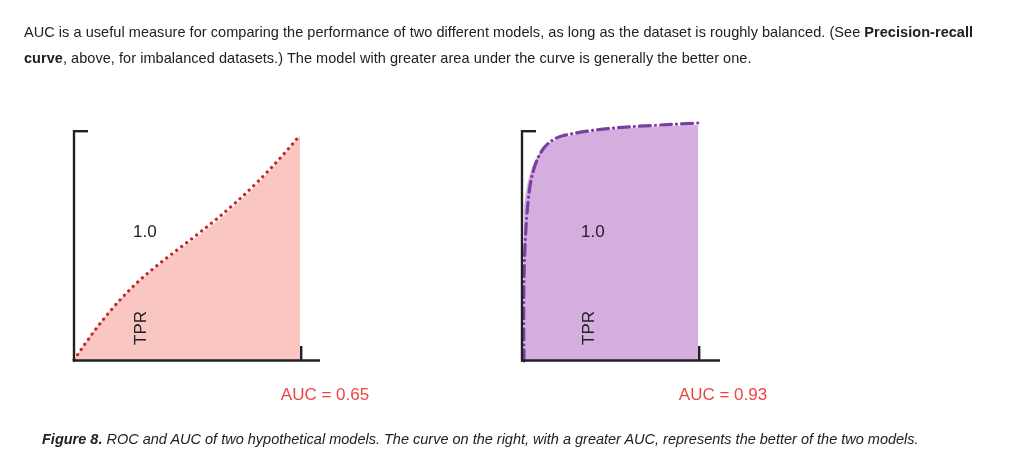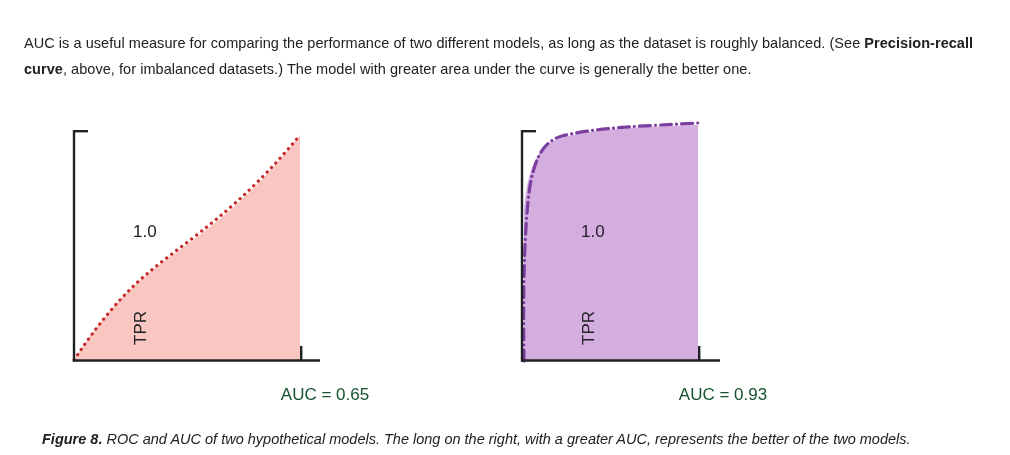--- a/index.html
+++ b/index.html
@@ -13,21 +13,21 @@
     font-family: "Liberation Sans", sans-serif;
     color: #202124;
     position: relative;
     overflow: hidden;
   }
 
   
   .intro {
     position: absolute;
     left: 24px;
-    top: 15px;
+    top: 4px;
     width: 962px;
     font-size: 14.5px;
     line-height: 26px;
     color: #202124;
     letter-spacing: 0.05px;
   }
   .intro b {
     font-weight: 700;
   }
 
@@ -74,21 +74,21 @@
     color: #202124;
     transform-origin: center center;
   }
 
   .auc-label {
     position: absolute;
     left: 325px;
     top: 285px;
     transform: translateX(-50%);
     font-size: 17px;
-    color: #14532d;
+    color: #ef4444;
     white-space: nowrap;
   }
 
   
   .caption {
     position: absolute;
     left: 42px;
     top: 412px;
     width: 940px;
     font-size: 14.5px;
@@ -147,13 +147,13 @@
     </svg>
 
     <span class="tick tick-y1" style="left:131px;">1.0</span>
 
     <span class="axis-label-y" style="left:139px;">TPR</span>
     <span class="auc-label" style="left:273px;">AUC = 0.93</span>
   </div>
 
 </div>
 
-<p class="caption"><b>Figure 8.</b><span> ROC and AUC of two hypothetical models. The long on the right, with a greater AUC, represents the better of the two models.</span></p>
+<p class="caption"><b>Figure 8.</b><span> ROC and AUC of two hypothetical models. The curve on the right, with a greater AUC, represents the better of the two models.</span></p>
 
 </body></html>

